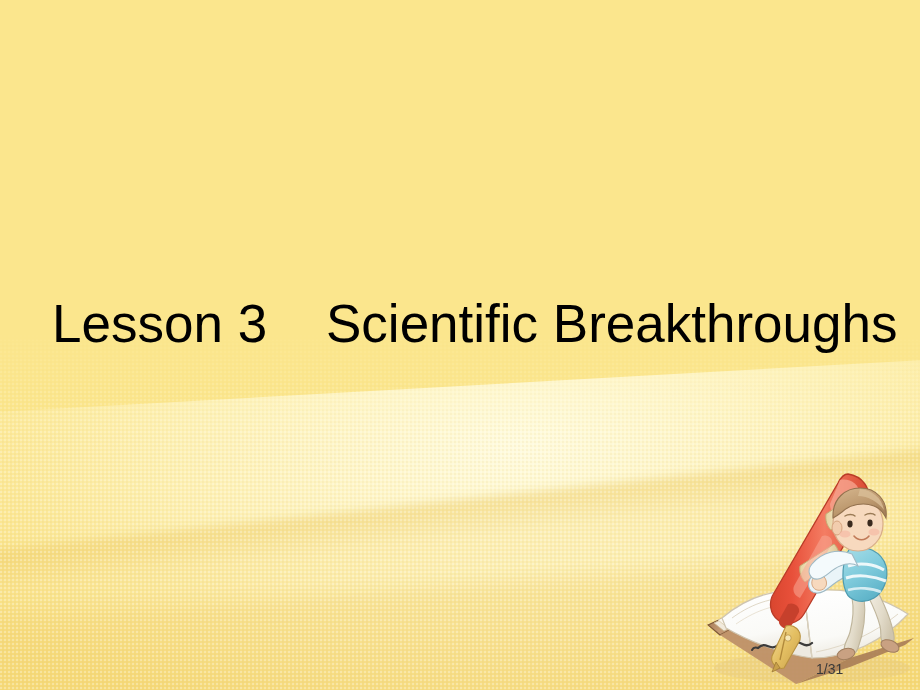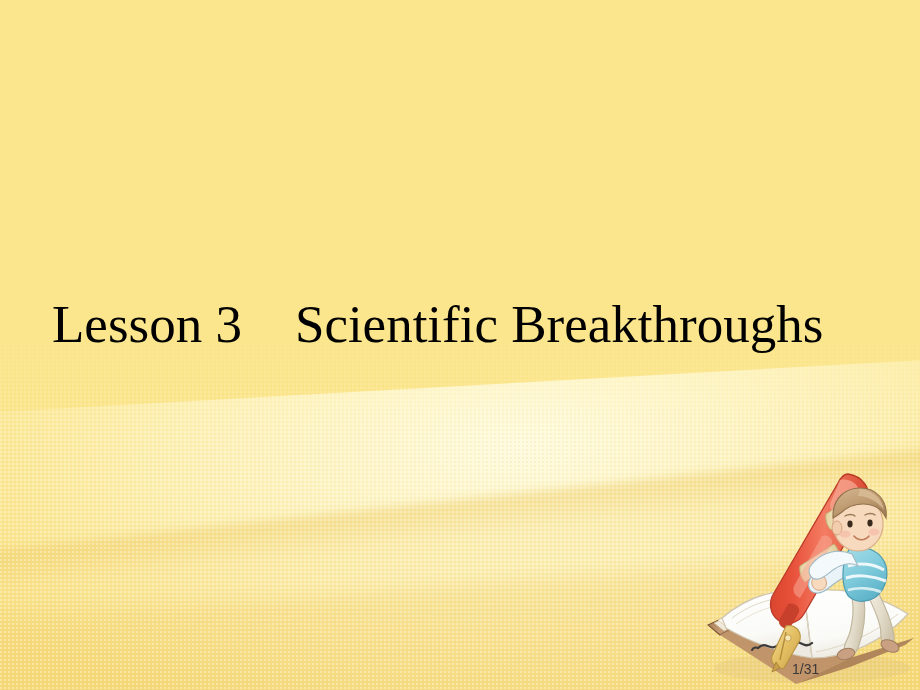--- a/index.html
+++ b/index.html
@@ -93,33 +93,33 @@
     -webkit-mask-image: linear-gradient(to bottom, rgba(0,0,0,0) 0%, rgba(0,0,0,0.85) 28%, rgba(0,0,0,1) 60%);
             mask-image: linear-gradient(to bottom, rgba(0,0,0,0) 0%, rgba(0,0,0,0.85) 28%, rgba(0,0,0,1) 60%);
   }
 
   
   #slide-title {
     position: absolute;
     left: 52px;
     top: 296px;
     margin: 0;
-    font-family: Liberation Serif, serif;
+    font-family: Liberation Sans, sans-serif;
     font-size: 53px;
     font-weight: 400;
     line-height: 1.06;
     color: #000000;
     white-space: pre;
     letter-spacing: 0px;
   }
 
   
   #page-number {
     position: absolute;
-    left: 792px;
+    left: 816px;
     top: 661px;
     font-family: "Liberation Sans", sans-serif;
     font-size: 14px;
     font-weight: 400;
     color: #3A3A3A;
     letter-spacing: 0px;
   }
 
   
   #illustration {

